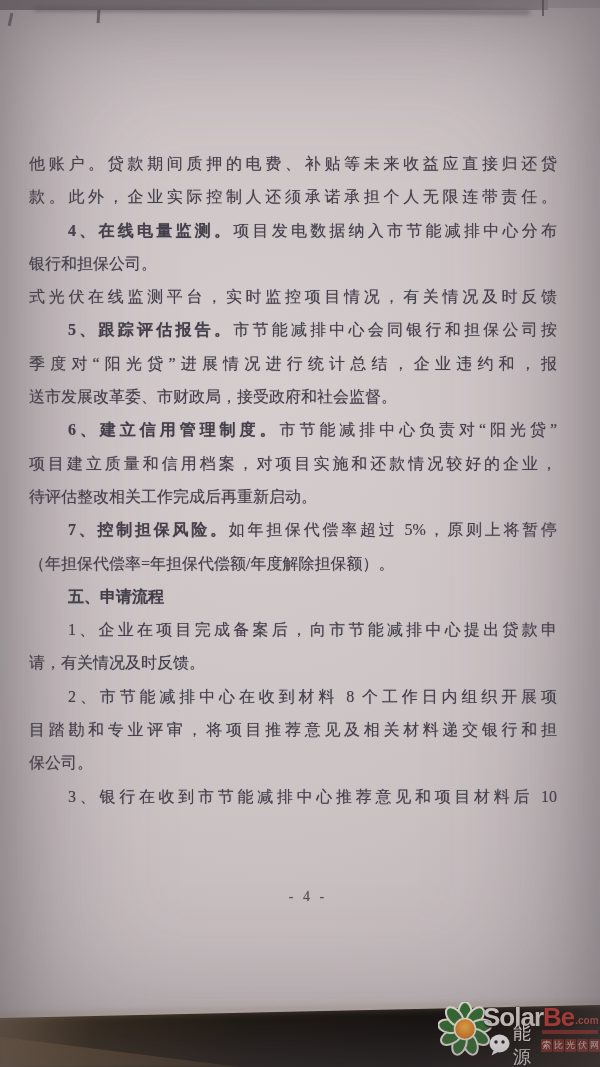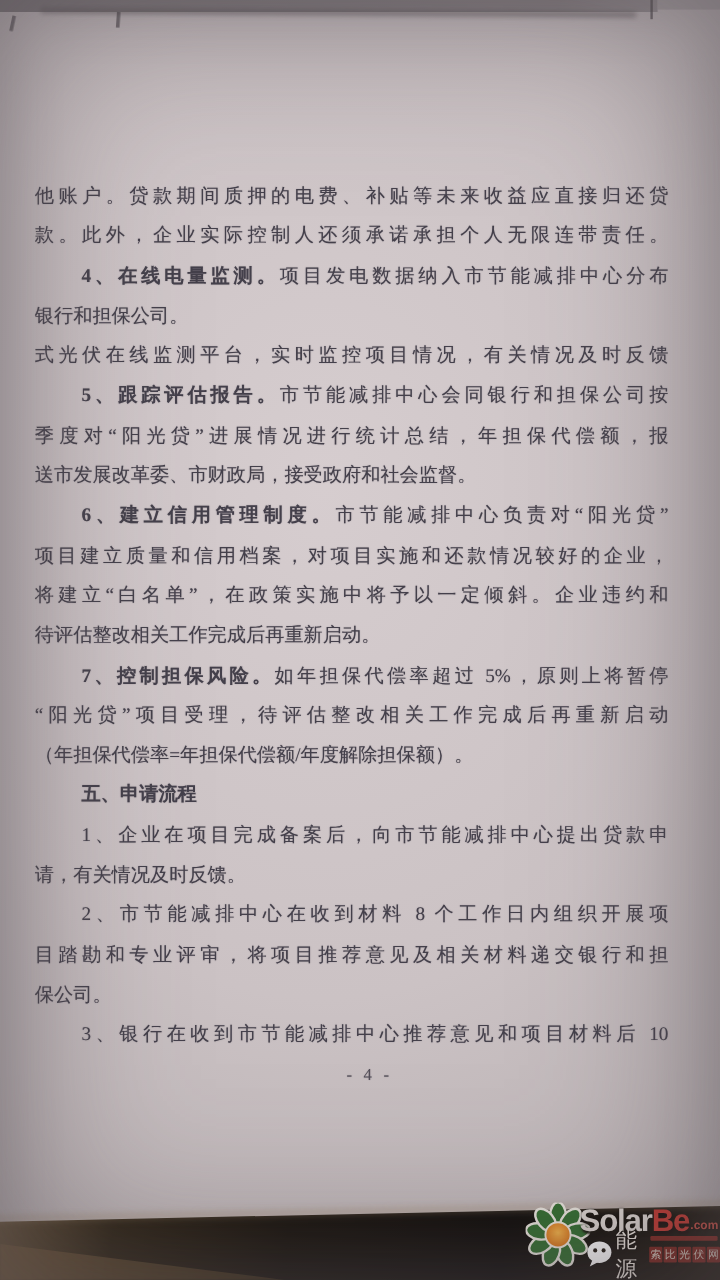--- a/index.html
+++ b/index.html
@@ -68,28 +68,26 @@
   <div class="tick tick-b"></div>
   <div class="tick tick-c"></div>
 
   <div class="doc" id="doc-lines">
       <div class="line j"><span>他账户。贷款期间质押的电费、补贴等未来收益应直接归还贷</span></div>
       <div class="line j"><span>款。此外，企业实际控制人还须承诺承担个人无限连带责任。</span></div>
       <div class="line j ind"><span class="b">4、在线电量监测。</span><span>项目发电数据纳入市节能减排中心分布</span></div>
       <div class="line"><span>银行和担保公司。</span></div>
       <div class="line j"><span>式光伏在线监测平台，实时监控项目情况，有关情况及时反馈</span></div>
       <div class="line j ind"><span class="b">5、跟踪评估报告。</span><span>市节能减排中心会同银行和担保公司按</span></div>
-      <div class="line j"><span>季度对“阳光贷”进展情况进行统计总结，年担保代偿额，报</span></div>
+      <div class="line j"><span>季度对“阳光贷”进展情况进行统计总结，企业违约和，报</span></div>
       <div class="line"><span>送市发展改革委、市财政局，接受政府和社会监督。</span></div>
       <div class="line j ind"><span class="b">6、建立信用管理制度。</span><span>市节能减排中心负责对“阳光贷”</span></div>
       <div class="line j"><span>项目建立质量和信用档案，对项目实施和还款情况较好的企业，</span></div>
-      <div class="line j"><span>将建立“白名单”，在政策实施中将予以一定倾斜。企业违约和</span></div>
       <div class="line"><span>待评估整改相关工作完成后再重新启动。</span></div>
       <div class="line j ind"><span class="b">7、控制担保风险。</span><span>如年担保代偿率超过 5%，原则上将暂停</span></div>
-      <div class="line j"><span>“阳光贷”项目受理，待评估整改相关工作完成后再重新启动</span></div>
       <div class="line"><span>（年担保代偿率=年担保代偿额/年度解除担保额）。</span></div>
       <div class="line ind"><span class="b">五、申请流程</span></div>
       <div class="line j ind"><span>1、企业在项目完成备案后，向市节能减排中心提出贷款申</span></div>
       <div class="line"><span>请，有关情况及时反馈。</span></div>
       <div class="line j ind"><span>2、市节能减排中心在收到材料 8 个工作日内组织开展项</span></div>
       <div class="line j"><span>目踏勘和专业评审，将项目推荐意见及相关材料递交银行和担</span></div>
       <div class="line"><span>保公司。</span></div>
       <div class="line j ind"><span>3、银行在收到市节能减排中心推荐意见和项目材料后 10</span></div>
     </div>
 

